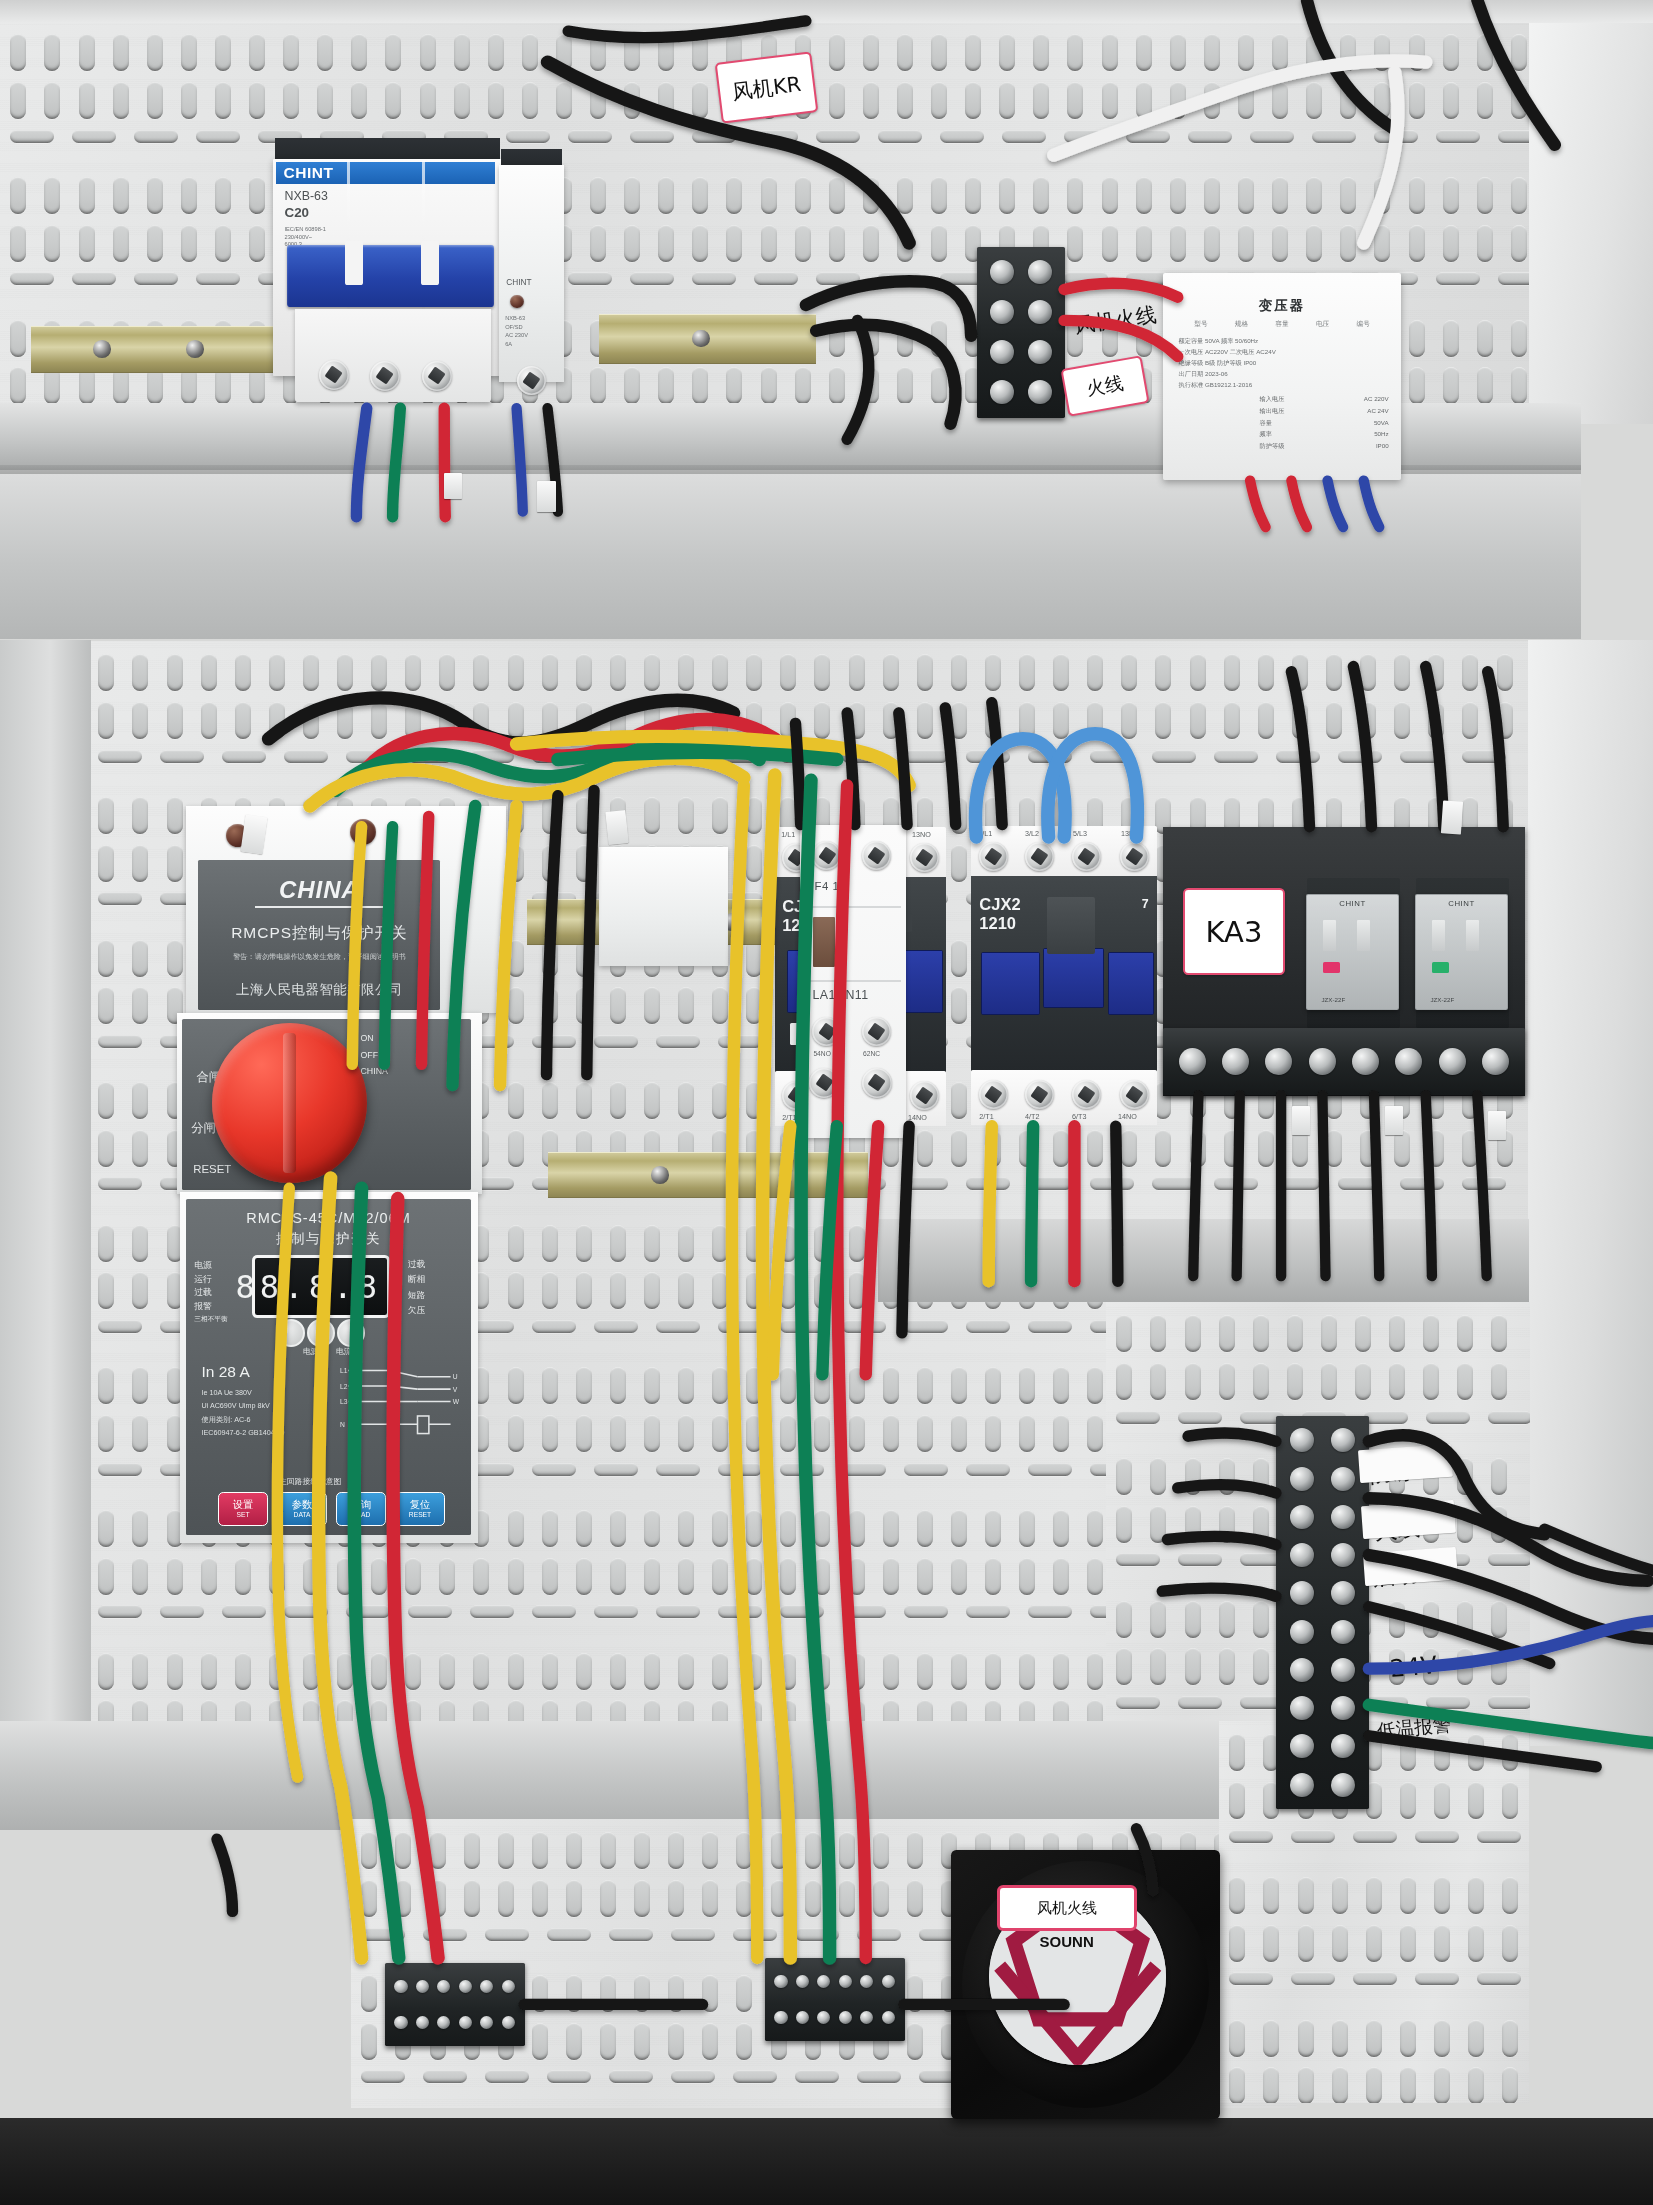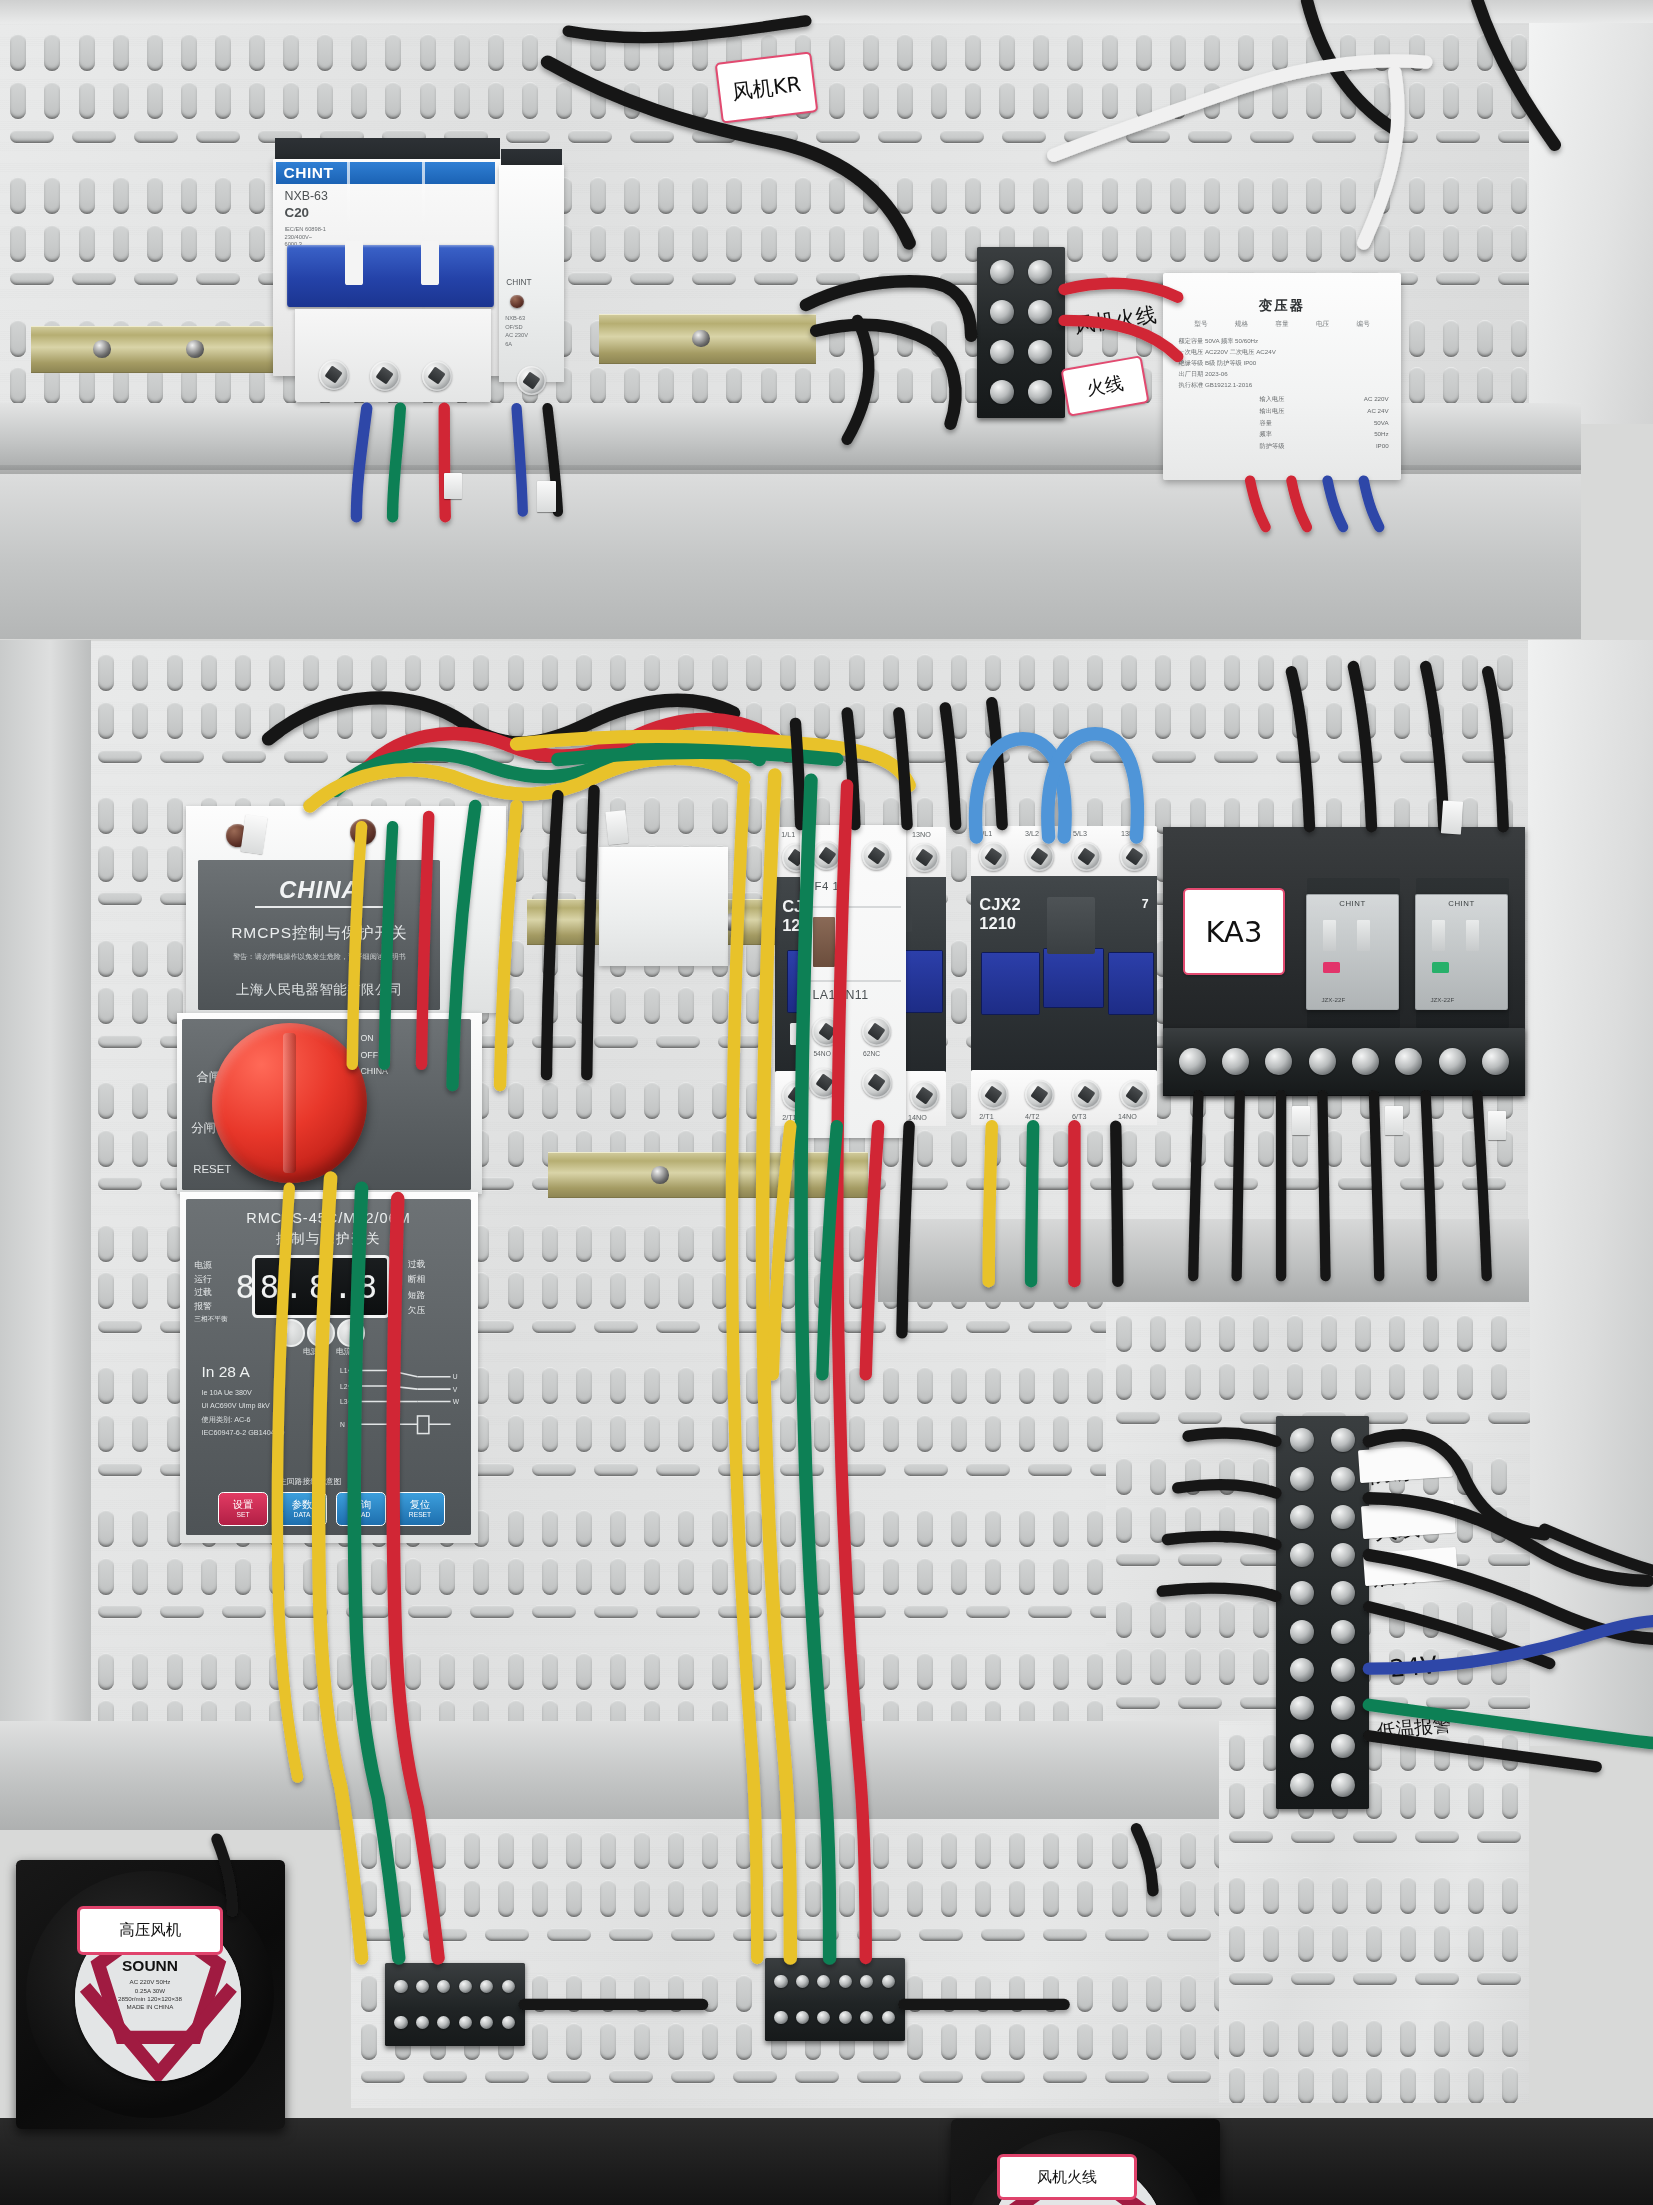--- a/index.html
+++ b/index.html
@@ -2006,40 +2006,20 @@
     <span>启动</span></div>
   <div class="hand" style="left:1390px;top:1653px;font-size:24px;transform:rotate(-5deg);">
     <span>24V</span></div>
   <div class="hand" style="left:1377px;top:1715px;font-size:18.6px;transform:rotate(-5deg);">
     <span>低温报警</span></div>
 
   <div class="wiretag" style="left:1359px;top:1447px;width:93px;height:33px;transform:rotate(-4deg);"></div>
   <div class="wiretag" style="left:1362px;top:1503px;width:93px;height:33px;transform:rotate(-4deg);"></div>
   <div class="wiretag" style="left:1364px;top:1550px;width:93px;height:33px;transform:rotate(-4deg);"></div>
 
-  <div class="abs fan" style="left:15.5px;top:1860px;width:269px;height:269px;">
-    <div class="fan-ring"></div>
-    <div class="fan-hub" style="left:22%;top:20%;width:62%;height:62%;">
-      <svg width="100%" height="100%" viewBox="0 0 100 100">
-        <circle cx="50" cy="50" r="50" fill="#e3e5e6"></circle>
-        <path d="M50 4 L86 30 L72 74 L28 74 L14 30 Z" fill="none" stroke="#a01b41" stroke-width="8"></path>
-        <path d="M6 44 L50 96 L94 44" fill="none" stroke="#a01b41" stroke-width="8"></path>
-      </svg>
-    </div>
-    <div class="fan-tag" style="left:23%;top:17%;width:52%;height:16%;font-size:15.5px;">
-      <span>高压风机</span>
-    </div>
-    <div class="fan-brand" style="top:36%;font-size:15.5px;">SOUNN</div>
-    <div class="fan-spec" style="top:44%;font-size:6.2px;">
-      <div>AC 220V  50Hz</div>
-      <div>0.25A   30W</div>
-      <div>2850r/min  120×120×38</div>
-      <div>MADE IN CHINA</div>
-    </div>
-  </div>
 
   <div class="abs fan" style="left:951px;top:1850px;width:269px;height:269px;">
     <div class="fan-ring"></div>
     <div class="fan-hub" style="left:14%;top:14%;width:66%;height:66%;">
       <svg width="100%" height="100%" viewBox="0 0 100 100">
         <circle cx="50" cy="50" r="50" fill="#e3e5e6"></circle>
         <path d="M50 4 L86 30 L72 74 L28 74 L14 30 Z" fill="none" stroke="#a01b41" stroke-width="8"></path>
         <path d="M6 44 L50 96 L94 44" fill="none" stroke="#a01b41" stroke-width="8"></path>
       </svg>
     </div>

